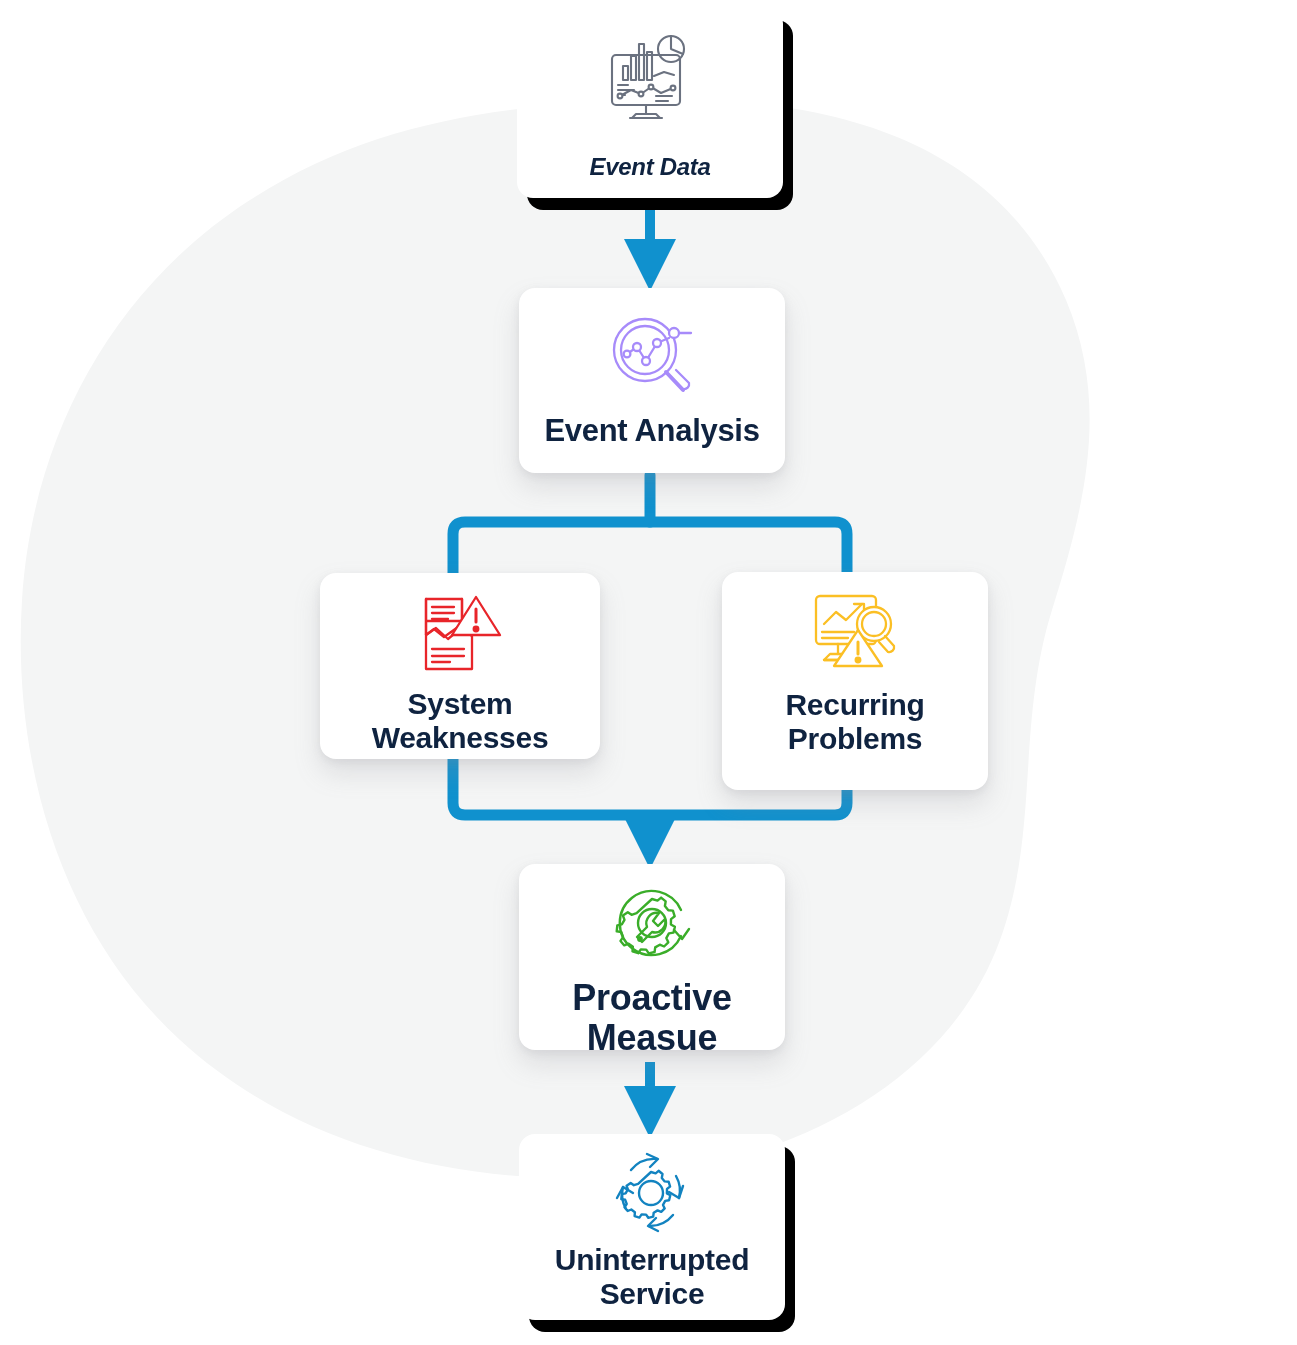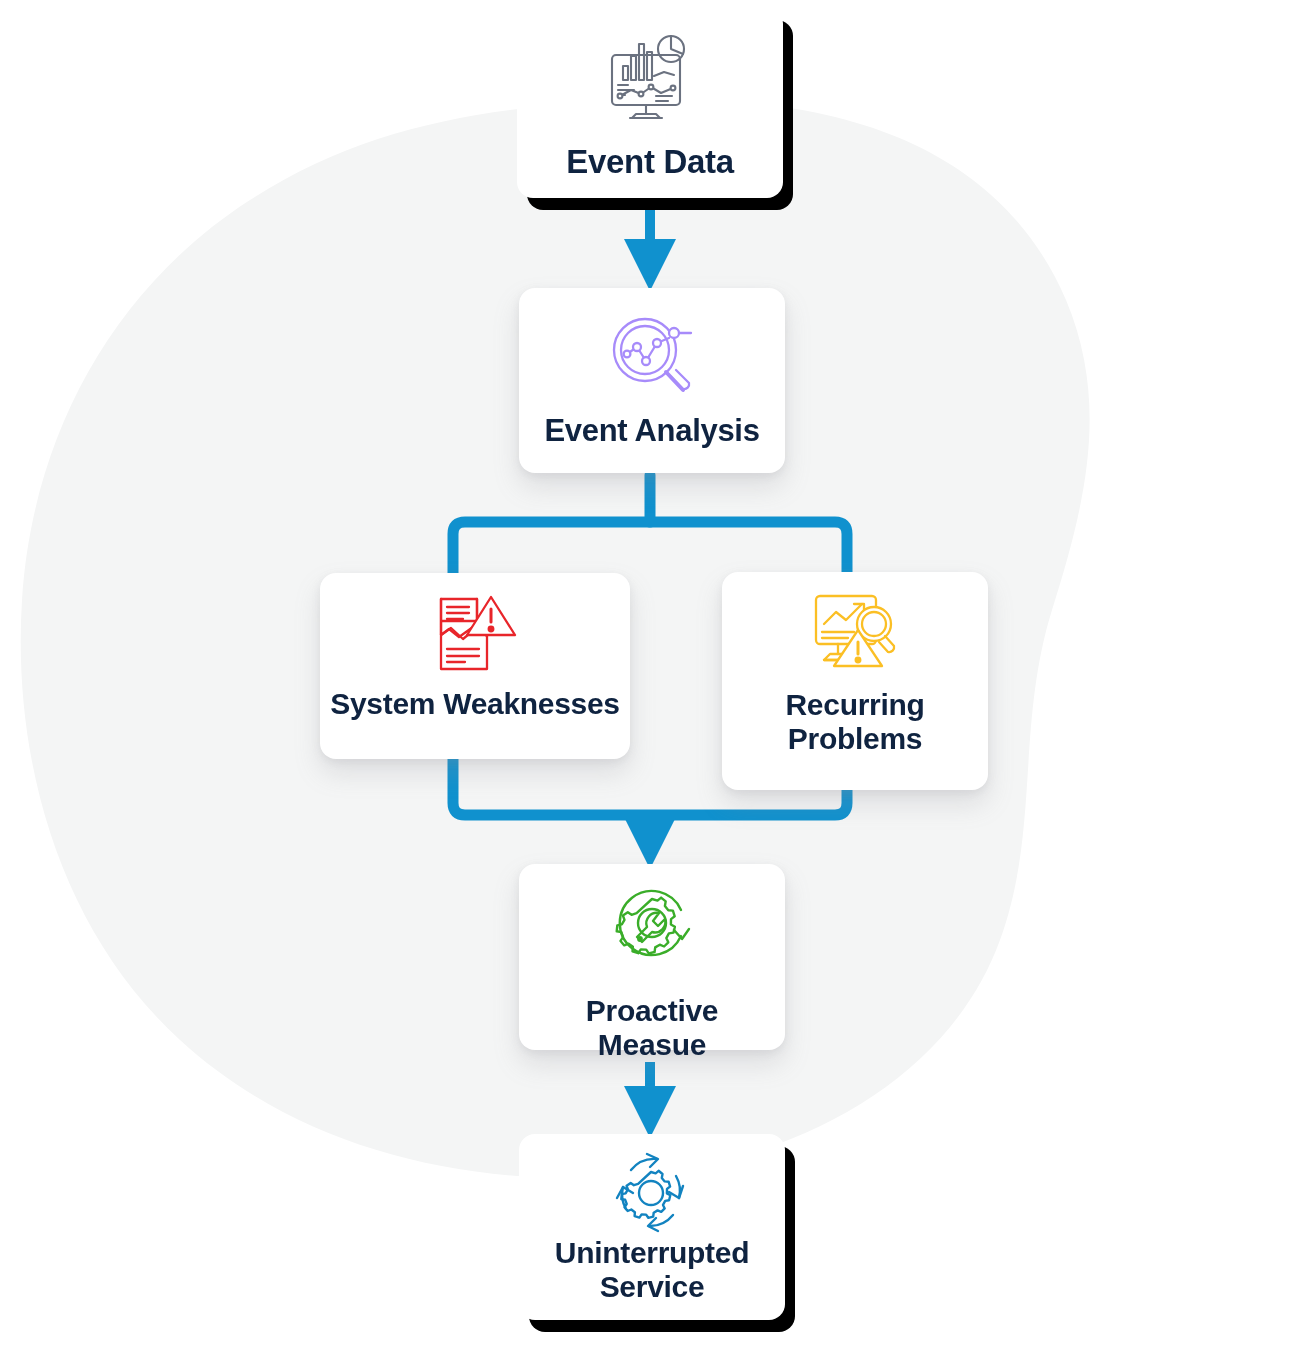--- a/index.html
+++ b/index.html
@@ -120,21 +120,21 @@
         <path d="M 20 53 L 30 53 M 20 58 L 36 58 M 20 63 L 27 63"></path>
         <path d="M 22 64 L 33 58 L 43 62 L 53 55 L 63 61 L 75 56"></path>
         <circle cx="22" cy="64" r="2.4" fill="#fff"></circle>
         <circle cx="43" cy="62" r="2.4" fill="#fff"></circle>
         <circle cx="53" cy="55" r="2.4" fill="#fff"></circle>
         <circle cx="75" cy="56" r="2.4" fill="#fff"></circle>
         <path d="M 56 44 L 66 40 L 76 43"></path>
         <path d="M 58 64 L 74 64 M 58 69 L 70 69"></path>
       </svg>
     </div>
-    <div class="card-label" style="font-size:33px; margin-top:18px;">Event Data</div>
+    <div class="card-label" style="font-size:24px; margin-top:28px;font-style:italic;">Event Data</div>
   </div>
 
   <div class="card" style="left:519px; top:288px; width:266px; height:185px; padding-top:22px;">
     <div class="card-icon" style="height:92px;">
       <svg width="98" height="92" viewBox="0 0 98 92" fill="none" stroke="#a78bfa" stroke-width="2.3" stroke-linecap="round" stroke-linejoin="round">
         <circle cx="42" cy="40" r="31"></circle>
         <circle cx="42" cy="40" r="24"></circle>
         <line x1="63" y1="62" x2="80" y2="80" stroke-width="4"></line>
         <path d="M 67 66 L 80 79 A 5 5 0 0 0 86 73 L 73 60" stroke-width="2.3"></path>
         <path d="M 24 44 L 34 37 L 43 51 L 54 33 L 66 28"></path>
@@ -142,21 +142,21 @@
         <circle cx="43" cy="51" r="4" fill="#fff"></circle>
         <circle cx="54" cy="33" r="4" fill="#fff"></circle>
         <circle cx="24" cy="44" r="3.4" fill="#fff"></circle>
         <circle cx="71" cy="23" r="5" fill="#fff"></circle>
         <line x1="77" y1="23" x2="88" y2="23"></line>
       </svg>
     </div>
     <div class="card-label" style="font-size:31px; margin-top:12px;">Event Analysis</div>
   </div>
 
-  <div class="card" style="left:320px; top:573px; width:310px; height:186px; padding-top:18px;">
+  <div class="card" style="left:320px; top:573px; width:280px; height:186px; padding-top:18px;">
     <div class="card-icon" style="height:84px;">
       <svg width="92" height="84" viewBox="0 0 92 84" fill="none" stroke="#e8252a" stroke-width="2.3" stroke-linecap="round" stroke-linejoin="round">
         <path d="M 12 8 L 48 8 L 48 30 L 12 30 L 12 44 L 12 8 Z"></path>
         <path d="M 12 8 L 12 44 L 20 38 L 30 46 L 44 36 L 50 40"></path>
         <path d="M 48 8 L 48 33"></path>
         <path d="M 18 16 L 40 16 M 18 22 L 40 22 M 18 28 L 34 28"></path>
         <path d="M 12 44 L 22 37 L 34 48 L 46 38 L 58 45 L 58 78 L 12 78 Z"></path>
         <path d="M 18 58 L 50 58 M 18 65 L 50 65 M 18 71 L 36 71"></path>
         <path d="M 62 6 L 86 44 L 38 44 Z" fill="#fff"></path>
         <path d="M 62 18 L 62 31" stroke-width="3"></path>
@@ -191,35 +191,35 @@
       <svg width="88" height="82" viewBox="0 0 88 82" fill="none" stroke="#3aad29" stroke-width="2.4" stroke-linecap="round" stroke-linejoin="round">
         <path d="M 73 28 A 32 32 0 1 0 73 54 L 73 54"></path>
         <path d="M 66 48 L 74 57 L 81 47"></path>
         <path d="M 44 17
                  l 5.5 1.6 3.6 -3.0 4.6 3.8 -0.8 4.6 3.4 4.2 4.6 0.4 1.8 5.7 -3.7 2.8 -0.1 5.4 4.0 2.3 -1.4 5.8 -4.6 0.8 -2.6 4.7 2.0 4.2 -4.2 4.2 -4.3 -1.8 -4.6 2.7 -0.6 4.6 -5.8 1.4 -2.6 -3.8 -5.4 -0.2 -2.6 3.8 -5.7 -1.8 0.4 -4.6 -4.3 -3.2 -4.3 1.8 -3.8 -4.5 2.6 -3.8 -1.8 -5.0 -4.6 -0.8 0.6 -5.9 4.5 -1.0 2.7 -4.6 -1.6 -4.3 4.9 -3.3 3.8 2.6 5.0 -1.6 Z"></path>
         <circle cx="44" cy="41" r="14"></circle>
         <path d="M 51 31 A 10.5 10.5 0 0 0 39 45 L 29 55 L 34 60 L 44 50 A 10.5 10.5 0 0 0 57 37 L 50 44 L 45 39 Z"></path>
         <circle cx="32" cy="57" r="1.7" fill="#3aad29"></circle>
       </svg>
     </div>
-    <div class="card-label" style="font-size:30px; margin-top:30px;">Proactive Measue</div>
+    <div class="card-label" style="font-size:36px; margin-top:14px;">Proactive Measue</div>
   </div>
 
   <div class="card dark-shadow" style="left:519px; top:1134px; width:266px; height:186px; padding-top:18px;">
     <div class="card-icon" style="height:82px;">
       <svg width="86" height="82" viewBox="0 0 86 82" fill="none" stroke="#1283c0" stroke-width="2.4" stroke-linecap="round" stroke-linejoin="round">
         <path d="M 22 18 A 30 30 0 0 1 48 7"></path>
         <path d="M 38 2 L 49 7 L 41 15"></path>
         <path d="M 67 24 A 30 30 0 0 1 70 46"></path>
         <path d="M 74 34 L 70 46 L 60 40"></path>
         <path d="M 64 63 A 30 30 0 0 1 40 74"></path>
         <path d="M 49 79 L 39 74 L 47 66"></path>
         <path d="M 17 57 A 30 30 0 0 1 14 35"></path>
         <path d="M 8 46 L 14 35 L 24 41"></path>
         <path d="M 42 20
                  l 4.6 1.3 3.0 -2.5 3.9 3.2 -0.7 3.9 2.9 3.5 3.9 0.3 1.5 4.8 -3.1 2.4 -0.1 4.5 3.4 1.9 -1.2 4.9 -3.9 0.7 -2.2 4.0 1.7 3.5 -3.5 3.5 -3.6 -1.5 -3.9 2.3 -0.5 3.9 -4.9 1.2 -2.2 -3.2 -4.5 -0.2 -2.2 3.2 -4.8 -1.5 0.3 -3.9 -3.6 -2.7 -3.6 1.5 -3.2 -3.8 2.2 -3.2 -1.5 -4.2 -3.9 -0.7 0.5 -5.0 3.8 -0.8 2.3 -3.9 -1.3 -3.6 4.1 -2.8 3.2 2.2 4.2 -1.3 Z"></path>
         <circle cx="42" cy="41" r="12"></circle>
       </svg>
     </div>
-    <div class="card-label" style="font-size:30px; margin-top:2px;">Uninterrupted Service</div>
+    <div class="card-label" style="font-size:30px; margin-top:9px;">Uninterrupted Service</div>
   </div>
 
 </div>
 
 </body></html>

